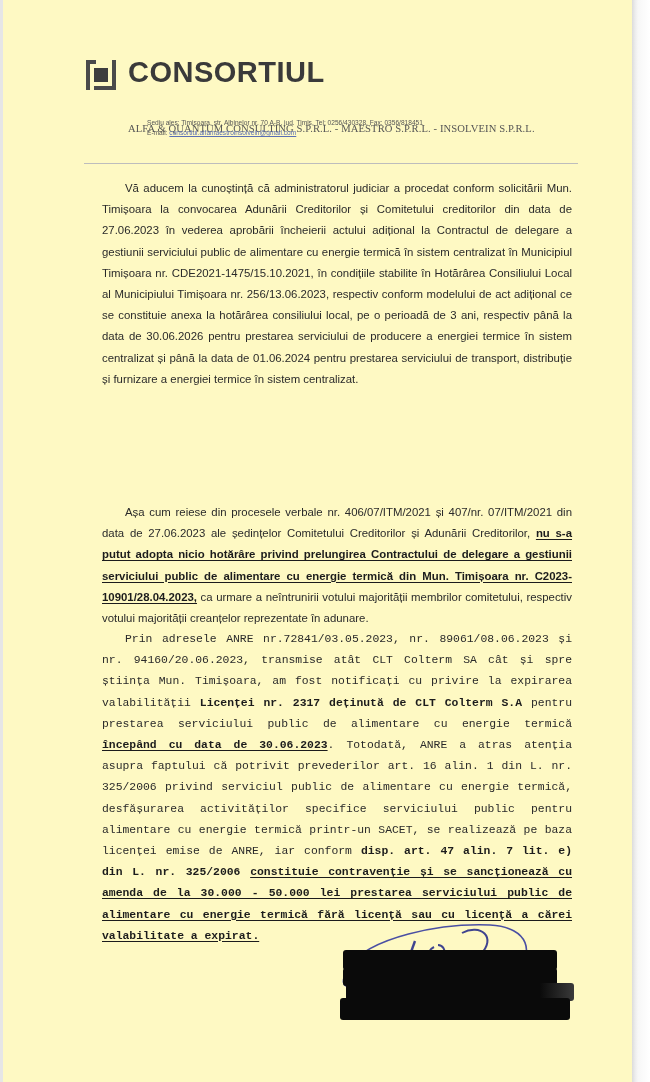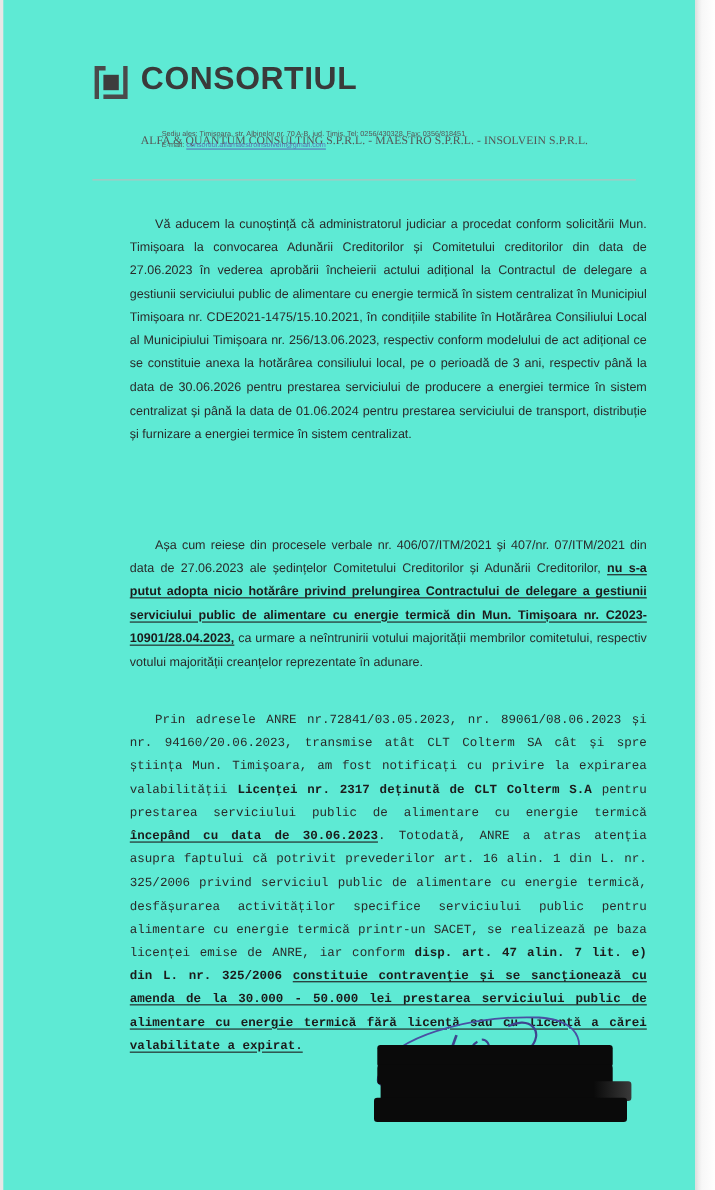--- a/index.html
+++ b/index.html
@@ -4,21 +4,21 @@
 <style>
   html, body { margin: 0; padding: 0; }
   body {
     width: 650px; height: 1082px; overflow: hidden;
     background: #f4f4f4;
     font-family: "Liberation Sans", sans-serif;
     position: relative;
   }
   .page {
     position: absolute; left: 0; top: 0; width: 632px; height: 1082px;
-    background: #5eead4;
+    background: #fef9c3;
   }
   .edge-right {
     position: absolute; left: 632px; top: 0; width: 18px; height: 1082px;
     background: linear-gradient(to right, #dcdcdc 0, #ececec 3px, #f7f7f7 6px, #ffffff 100%);
   }
   .edge-left {
     position: absolute; left: 0; top: 0; width: 3px; height: 1082px;
     background: #e6e6e6;
   }
   
@@ -42,27 +42,27 @@
   .addr .mail { color: #5a6fb5; text-decoration: underline; }
   .rule {
     position: absolute; left: 84px; top: 163px; width: 494px; height: 1px;
     background: #bdbdbd;
   }
   
   .p {
     position: absolute; left: 102px; width: 470px;
     font-family: "Liberation Sans", sans-serif;
     font-size: 11.4px; line-height: 21.2px; color: #2a2a2a;
-    text-align: justify; margin: 16px;
+    text-align: justify; margin: 0;
   }
   .p .ind { display: inline-block; width: 23px; }
   .p b { font-weight: bold; color: #1c1c1c; }
   .p u { text-decoration: underline; text-underline-offset: 2px; }
   #p1 { top: 178px; }
-  #p2 { top: 470px; }
+  #p2 { top: 502px; }
   #p3 { top: 629px; font-family: Liberation Mono, monospace; }
   
   .signature { position: absolute; left: 330px; top: 915px; width: 210px; height: 80px; }
   .redact { position: absolute; background: #0a0a0a; border-radius: 3px; }
 </style>
 </head>
 <body>
 
 <div class="page">
   <div class="edge-left"></div>

